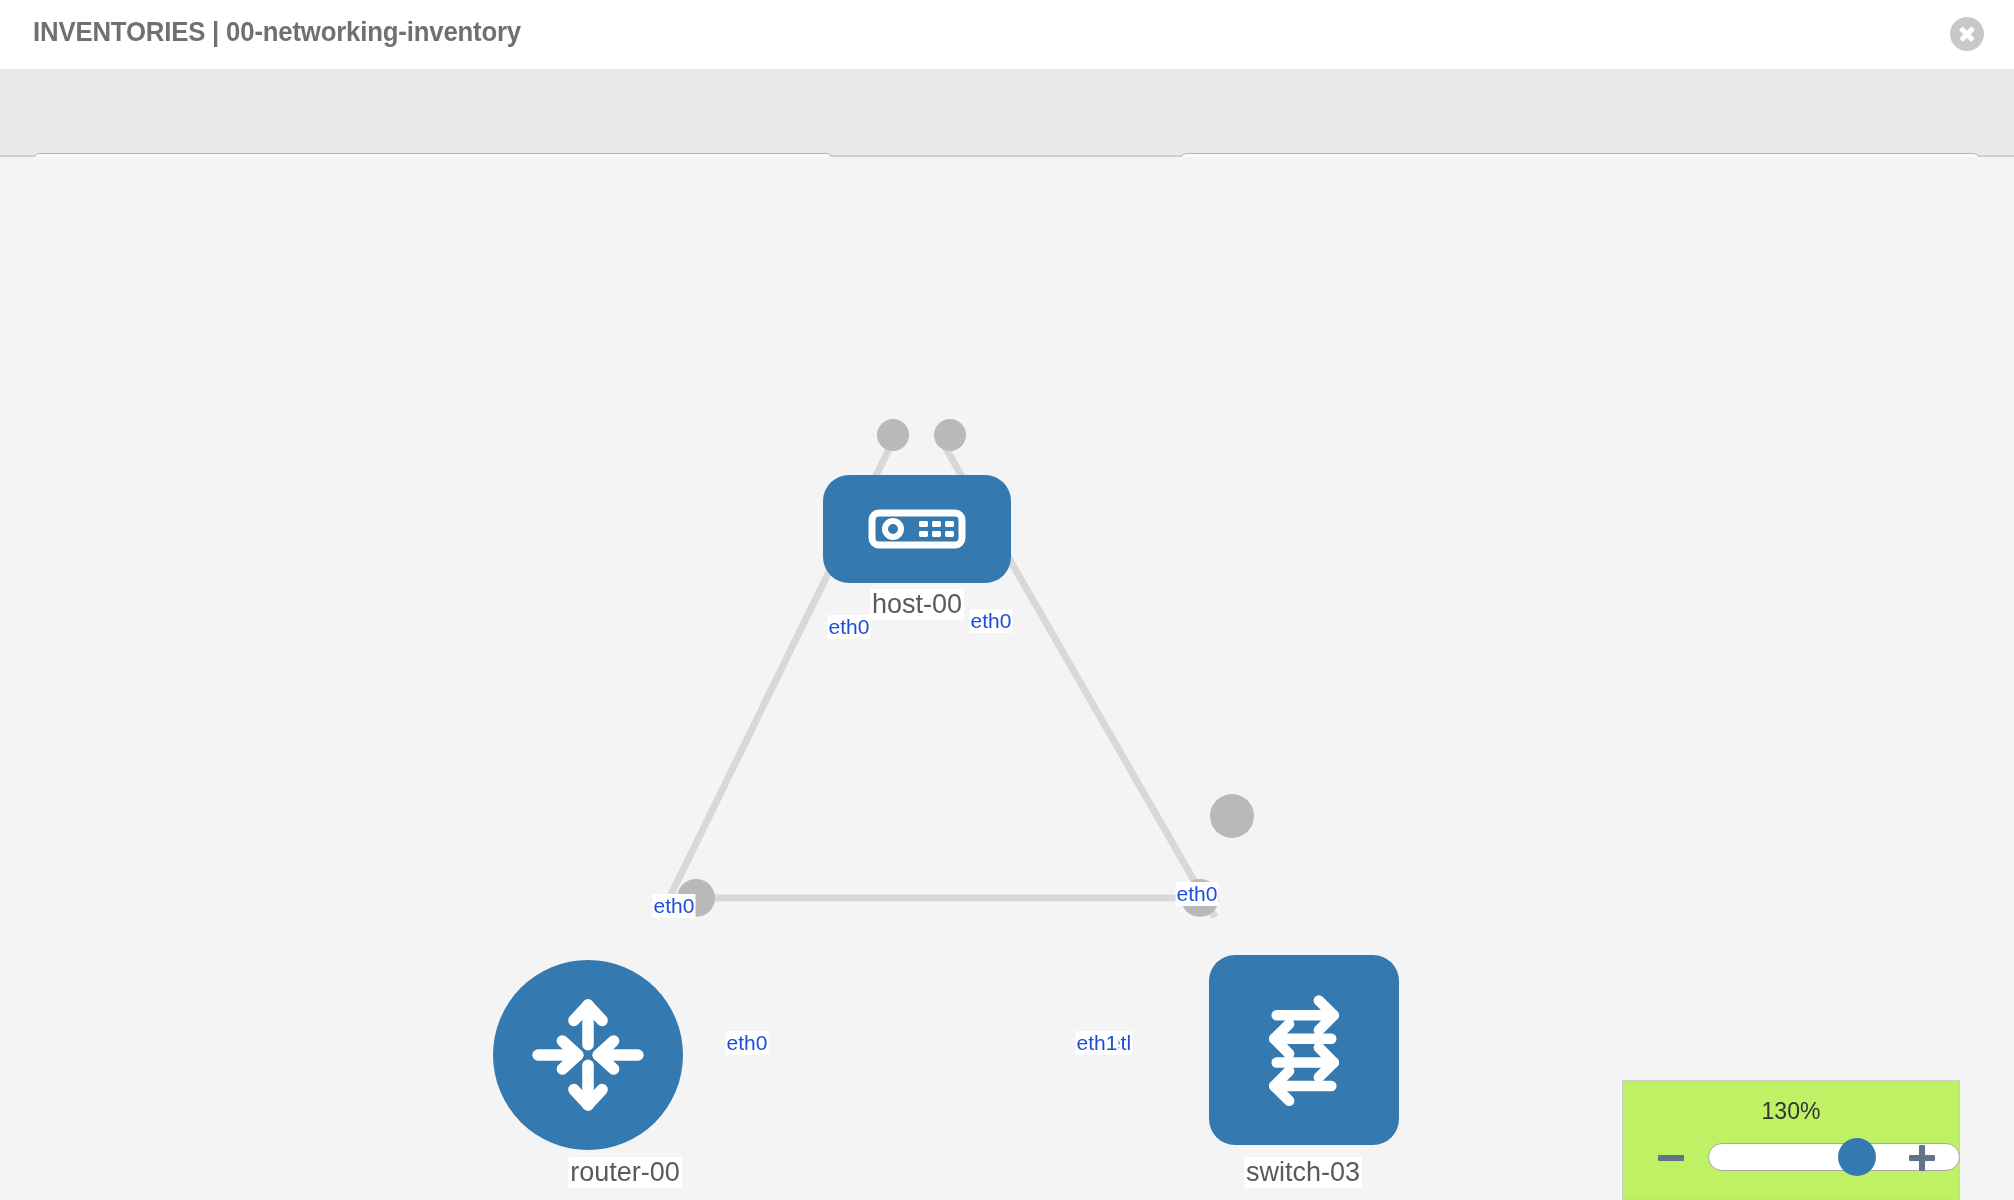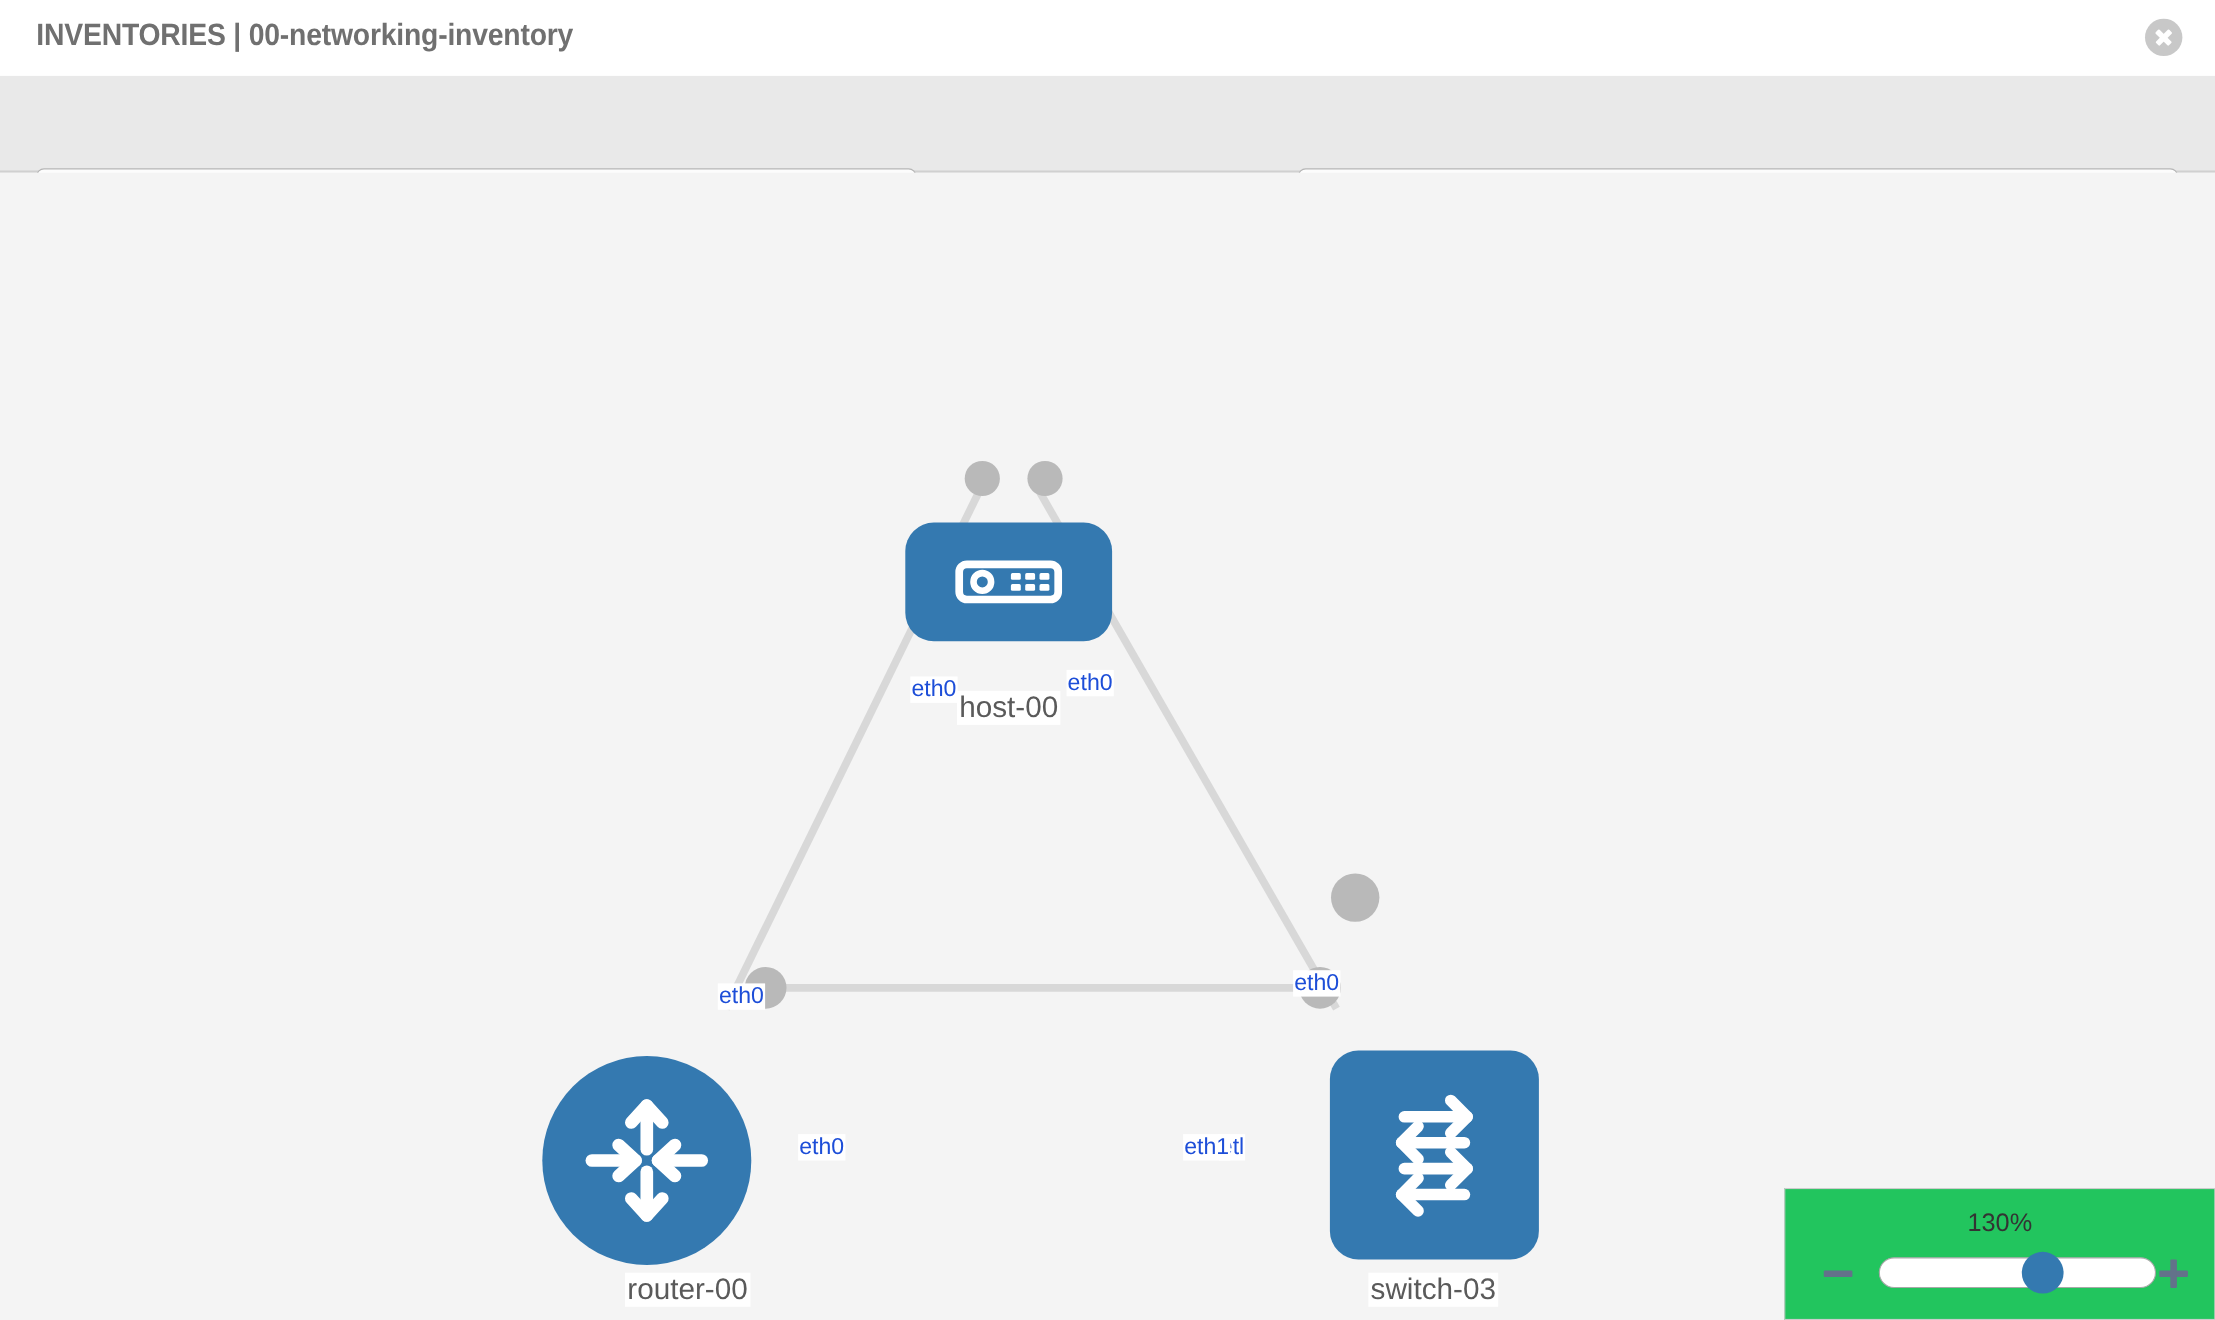--- a/index.html
+++ b/index.html
@@ -141,42 +141,42 @@
 
   .node-label {
     position: absolute;
     font-size: 27px;
     color: #5a5a5a;
     background: #ffffff;
     white-space: nowrap;
     padding: 0 2px;
     transform: translateX(-50%);
   }
-  .label-host   { left: 917px;  top: 432px; margin-top: 39px; }
+  .label-host   { left: 917px;  top: 432px; }
   .label-router { left: 589px;  top: 1000px; margin-left: 36px; }
   .label-switch { left: 1303px; top: 1000px; }
 
   .iface-label {
     position: absolute;
     font-size: 21px;
     color: #1d4ed8;
     background: #ffffff;
     white-space: nowrap;
     padding: 0 1px;
     transform: translateX(-50%);
   }
 
   
   .zoom-panel {
     position: absolute;
     left: 1622px;
     top: 1080px;
-    width: 392px;
+    width: 338px;
     height: 120px;
-    background: #22c55e;
+    background: #bef264;
     border: 1.5px solid #cccccc;
     box-sizing: border-box;
   }
   .zoom-value {
     position: absolute;
     top: 17px;
     left: 0;
     width: 100%;
     text-align: center;
     font-size: 23px;

